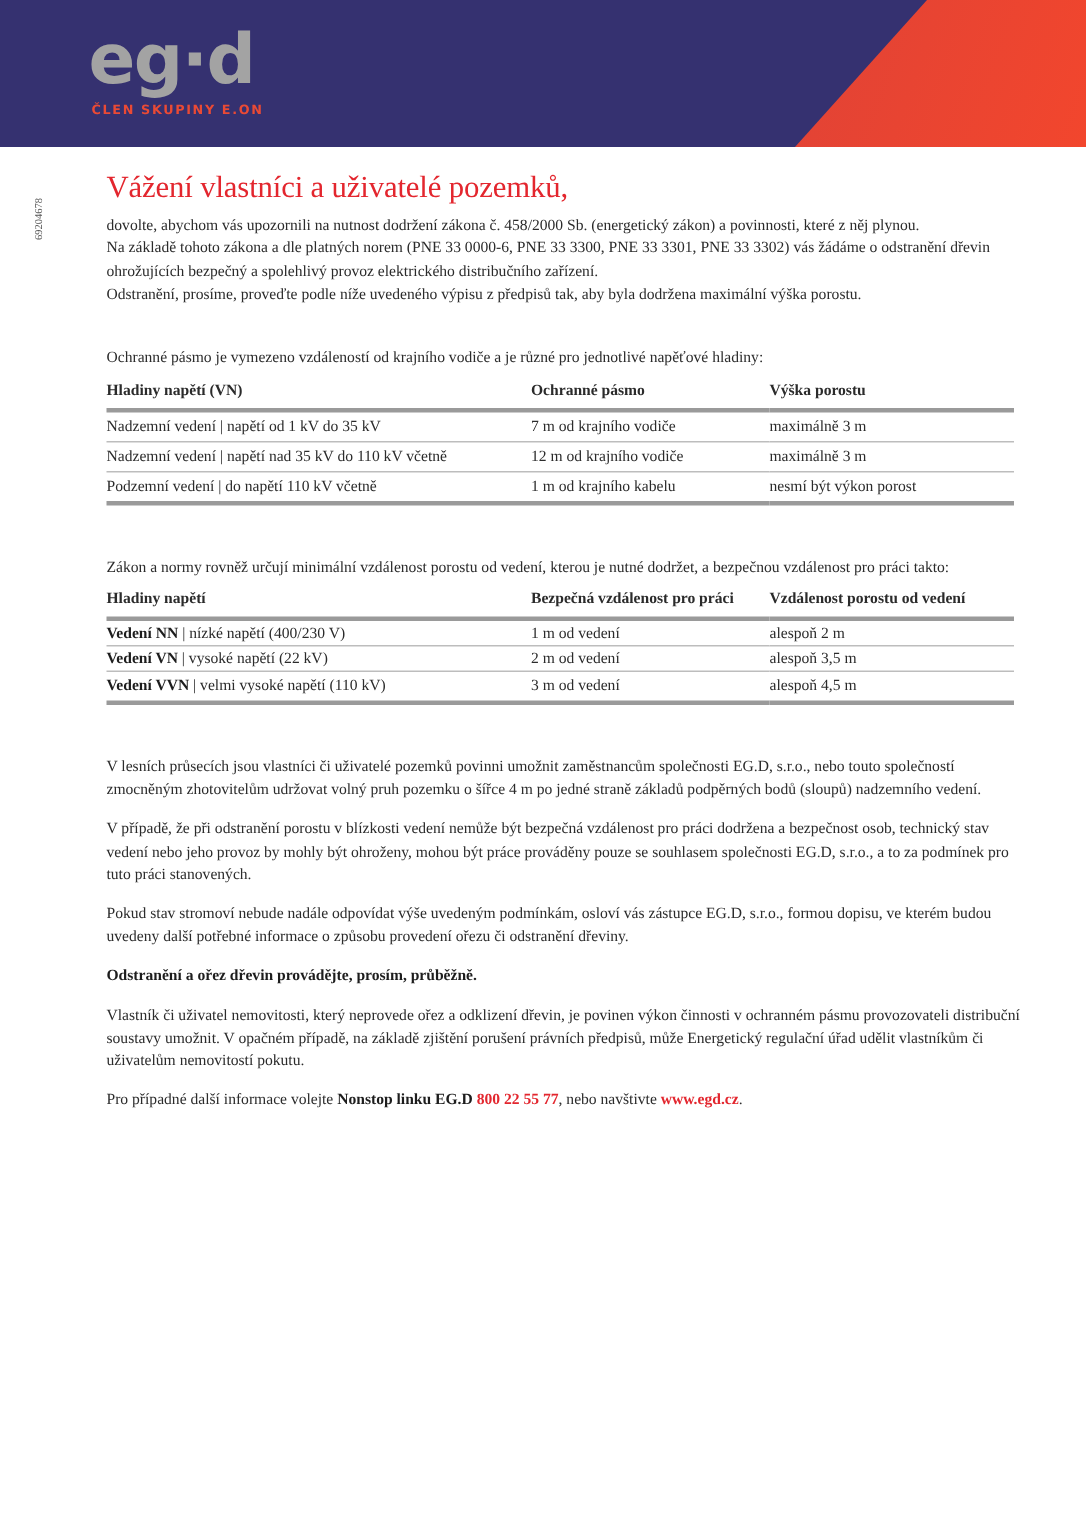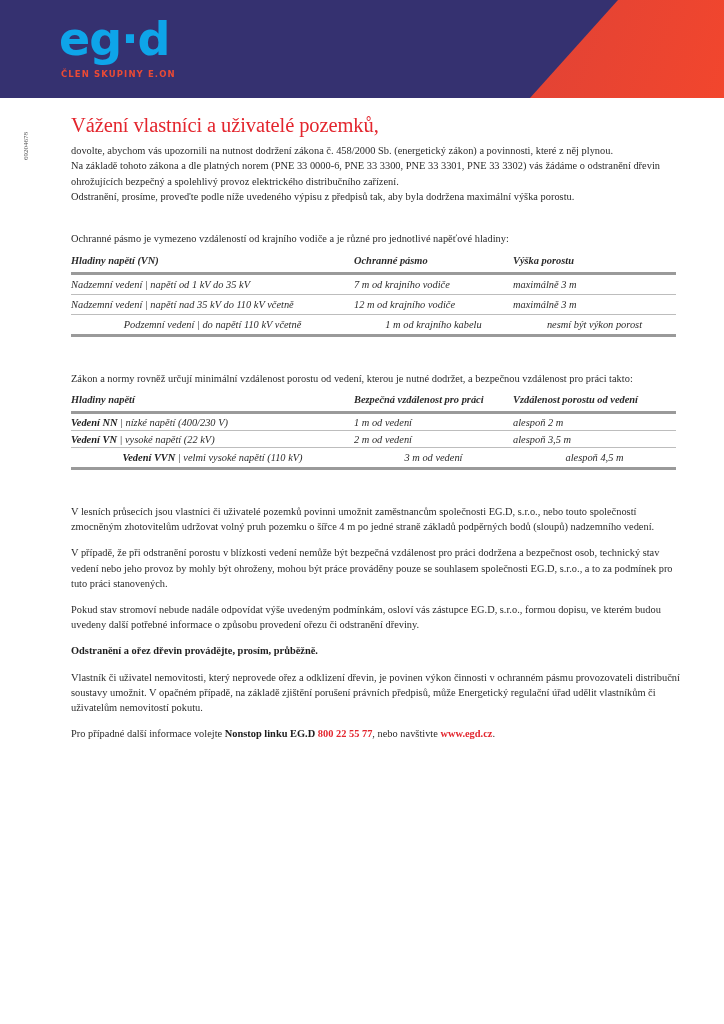--- a/index.html
+++ b/index.html
@@ -12,21 +12,21 @@
       background: #353170; overflow: hidden;
     }
     .header .accent {
       position: absolute; left: 0; top: 0; width: 724px; height: 98px;
       background: linear-gradient(110deg, #a23a4c 0%, #d8413a 55%, #f2462d 100%);
       clip-path: polygon(618px 0, 724px 0, 724px 98px, 530px 98px);
     }
     .logo {
       position: absolute; left: 59px; top: 16px;
       font-family: "DejaVu Sans", "Liberation Sans", sans-serif; font-weight: bold;
-      color: #0ea5e9; font-size: 46px; letter-spacing: -1px; line-height: 46px;
+      color: #a3a3a3; font-size: 46px; letter-spacing: -1px; line-height: 46px;
     }
     .logo-tag {
       position: absolute; left: 61px; top: 69px;
       font-family: "DejaVu Sans", "Liberation Sans", sans-serif; font-weight: bold;
       color: #ea4a35; font-size: 8.5px; letter-spacing: 1.1px;
     }
     .side-code {
       position: absolute; left: 22px; top: 132px;
       font-size: 7px; color: #555; writing-mode: vertical-rl; transform: rotate(180deg);
       font-family: "Liberation Serif", serif;
@@ -39,30 +39,29 @@
       position: absolute; left: 71px; top: 143px; width: 620px;
       font-size: 10.4px; line-height: 15.3px; margin: 0;
     }
     .intro p { margin: 0; }
     .lead {
       position: absolute; left: 71px; margin: 0; font-size: 10.4px; line-height: 14px;
     }
     table.grid {
       position: absolute; left: 71px; width: 605px; border-collapse: collapse;
       font-size: 10.4px;
-      font-style: italic;
     }
     table.grid th {
       text-align: left; font-weight: bold; padding: 0 0 5px 0; height: 14px;
       border-bottom: 3px solid #9a9a9a;
     }
     table.grid td {
       padding: 0; border-bottom: 1px solid #bdbdbd; vertical-align: middle;
     }
-    table.grid tr:last-child td { border-bottom: 3px solid #9a9a9a; text-align: center; }
+    table.grid tr:last-child td { border-bottom: 3px solid #9a9a9a; }
     table.t1 td { height: 19px; }
     table.t2 td { height: 16px; }
     .c1 { width: 283px; }
     .c2 { width: 159px; }
     .body-text {
       position: absolute; left: 71px; width: 610px; font-size: 10.4px; line-height: 15.2px;
     }
     .body-text p { margin: 0 0 11px 0; }
     .red { color: #e3262e; font-weight: bold; }
     b { font-weight: bold; color: #1d1d1d; margin-top: 36px; }

